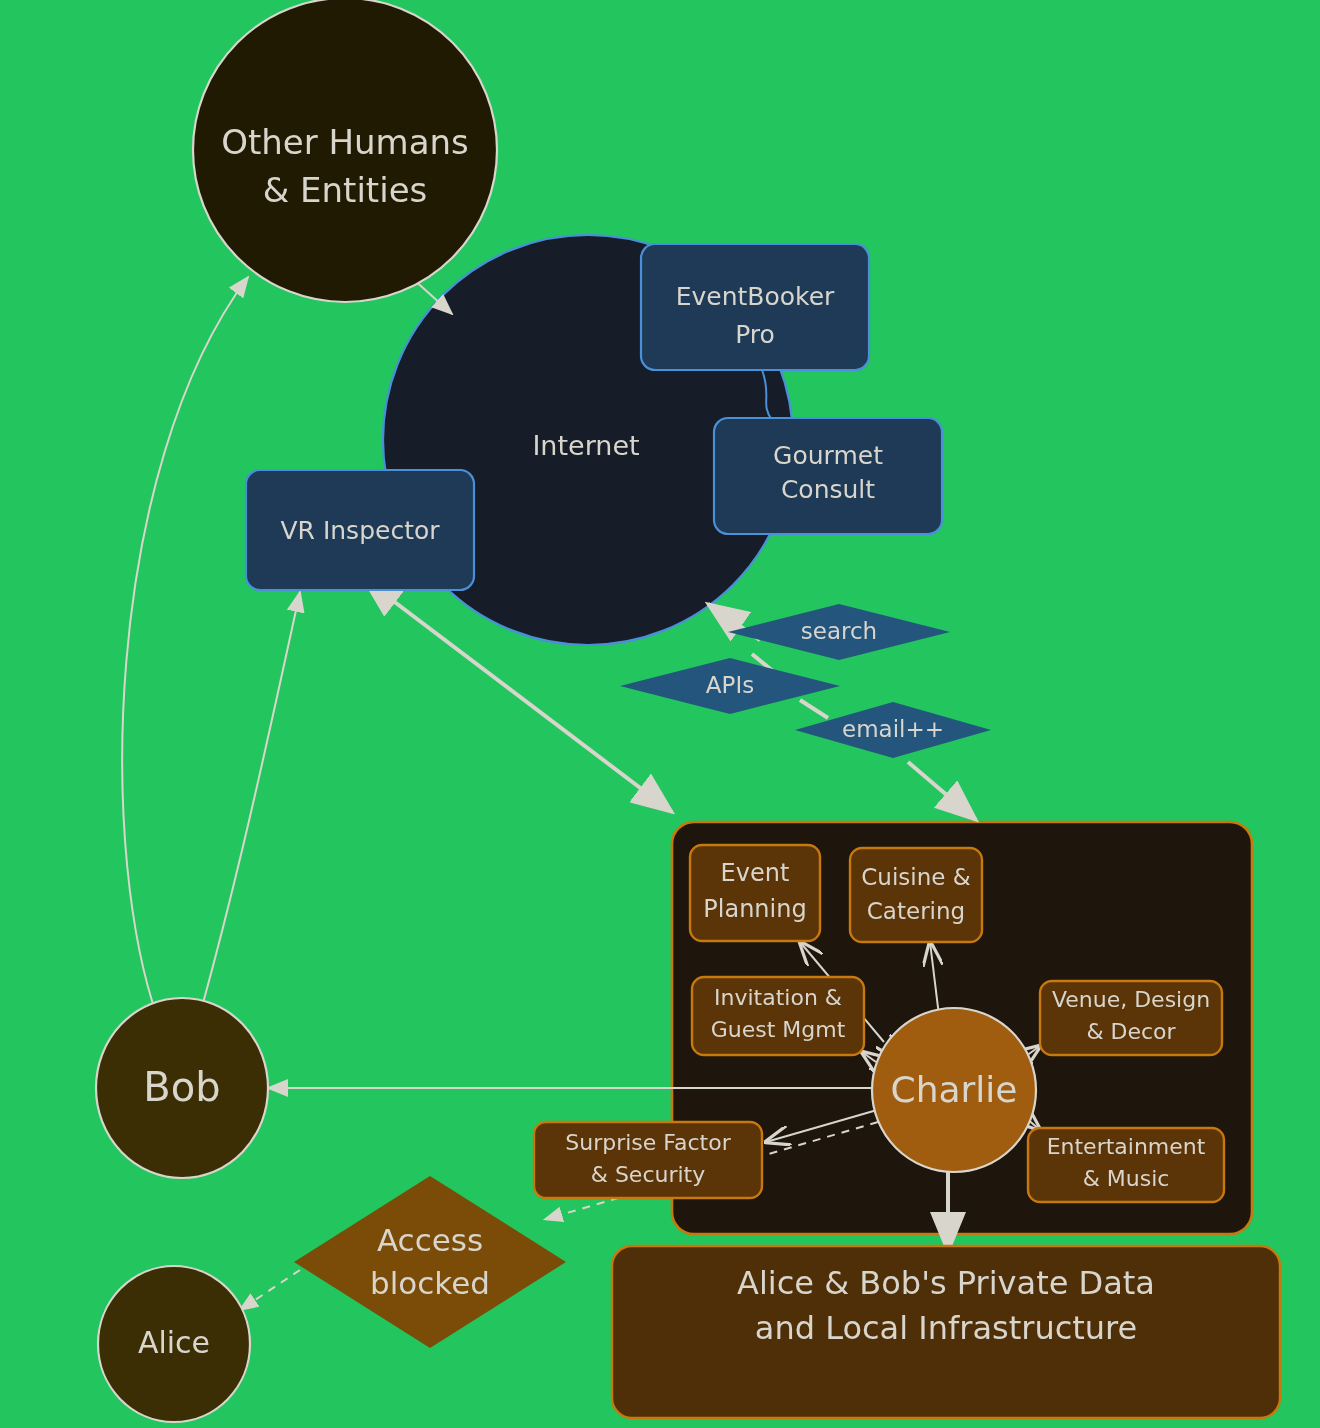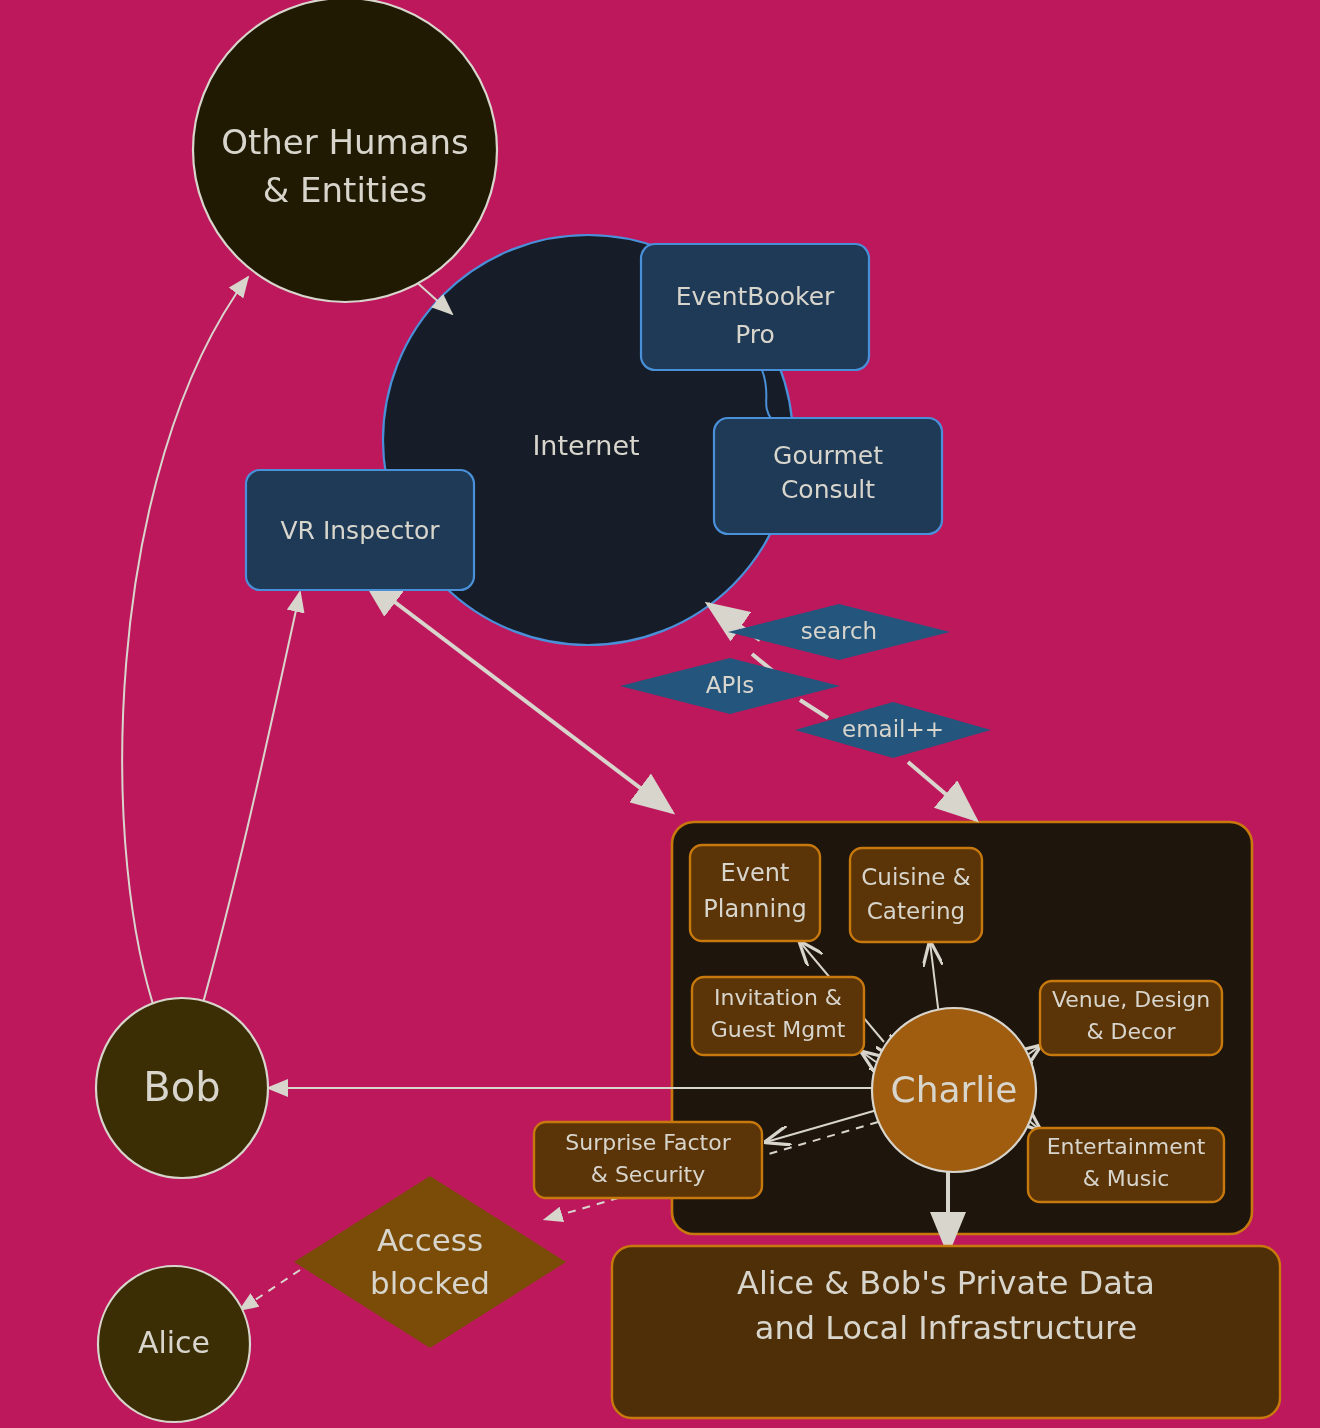--- a/index.html
+++ b/index.html
@@ -1,16 +1,16 @@
 <!DOCTYPE html>
 <html><head>
 <meta charset="utf-8">
 <style>
   html,body{margin:0;padding:0;background:#121212;}
-  #stage{position:relative;width:1320px;height:1428px;background:#be185d;overflow:hidden;
+  #stage{position:relative;width:1320px;height:1428px;background:#22c55e;overflow:hidden;
          font-family:"DejaVu Sans", sans-serif;}
   svg#canvas{position:absolute;inset:0;width:1320px;height:1428px;}
   .lbl{fill:#d8d5cd;font-family:"DejaVu Sans", sans-serif;text-anchor:middle;dominant-baseline:middle;}
   .node-ellipse{stroke:#d8d5cd;stroke-width:2.2;}
   .blue-box{fill:#1e3a56;stroke:#4a90d9;stroke-width:2.2;}
   .blue-dia{fill:#24557d;stroke:none;}
   .orange-box{fill:#5b3508;stroke:#c8790d;stroke-width:2.4;}
   .orange-container{fill:#1e150c;stroke:#c8790d;stroke-width:2.6;}
   .privbox{fill:#4f2f07;stroke:#c8790d;stroke-width:2.4;}
   .accdia{fill:#7a4c07;stroke:none;}

